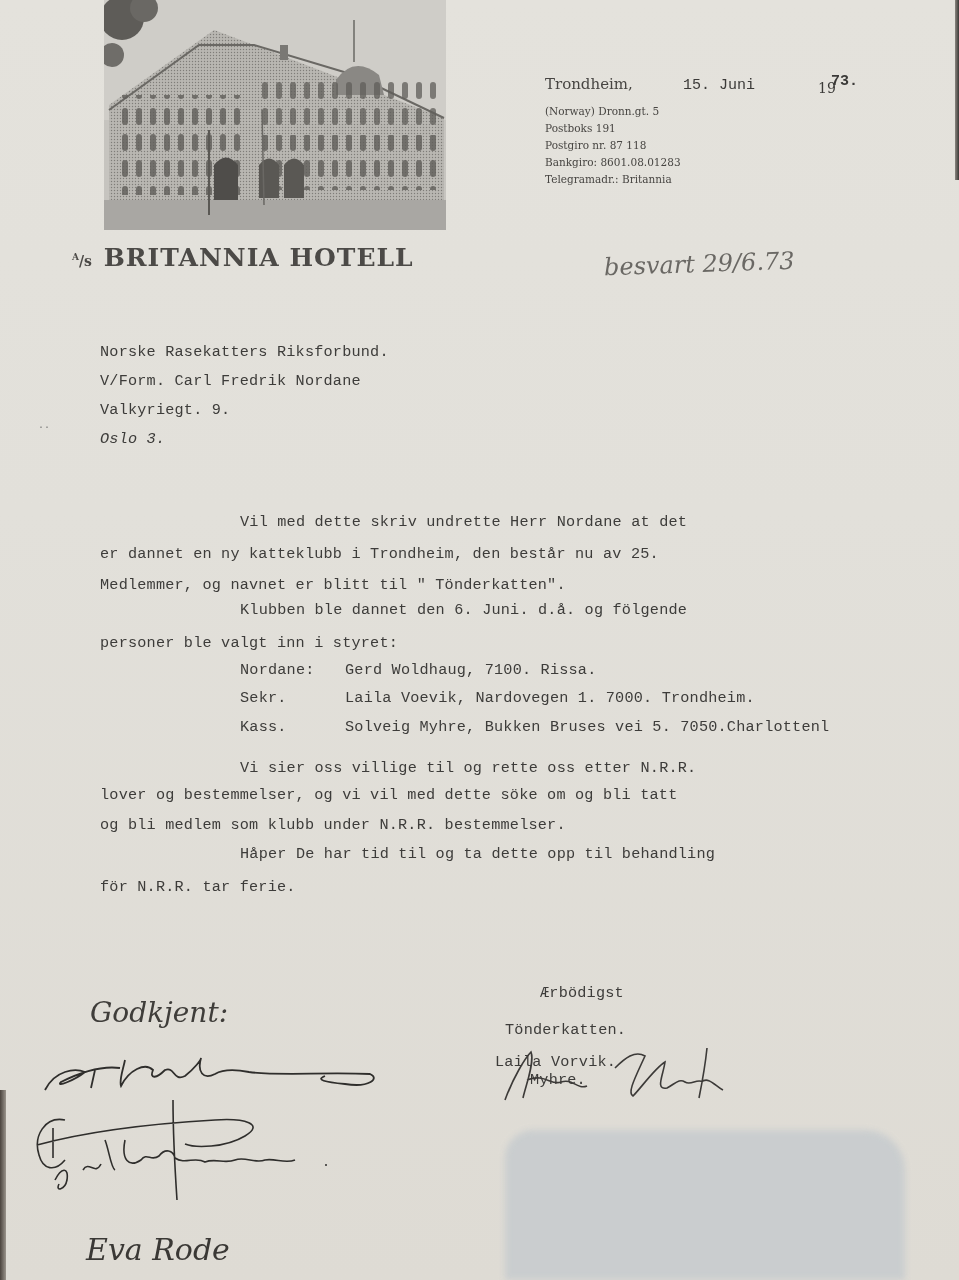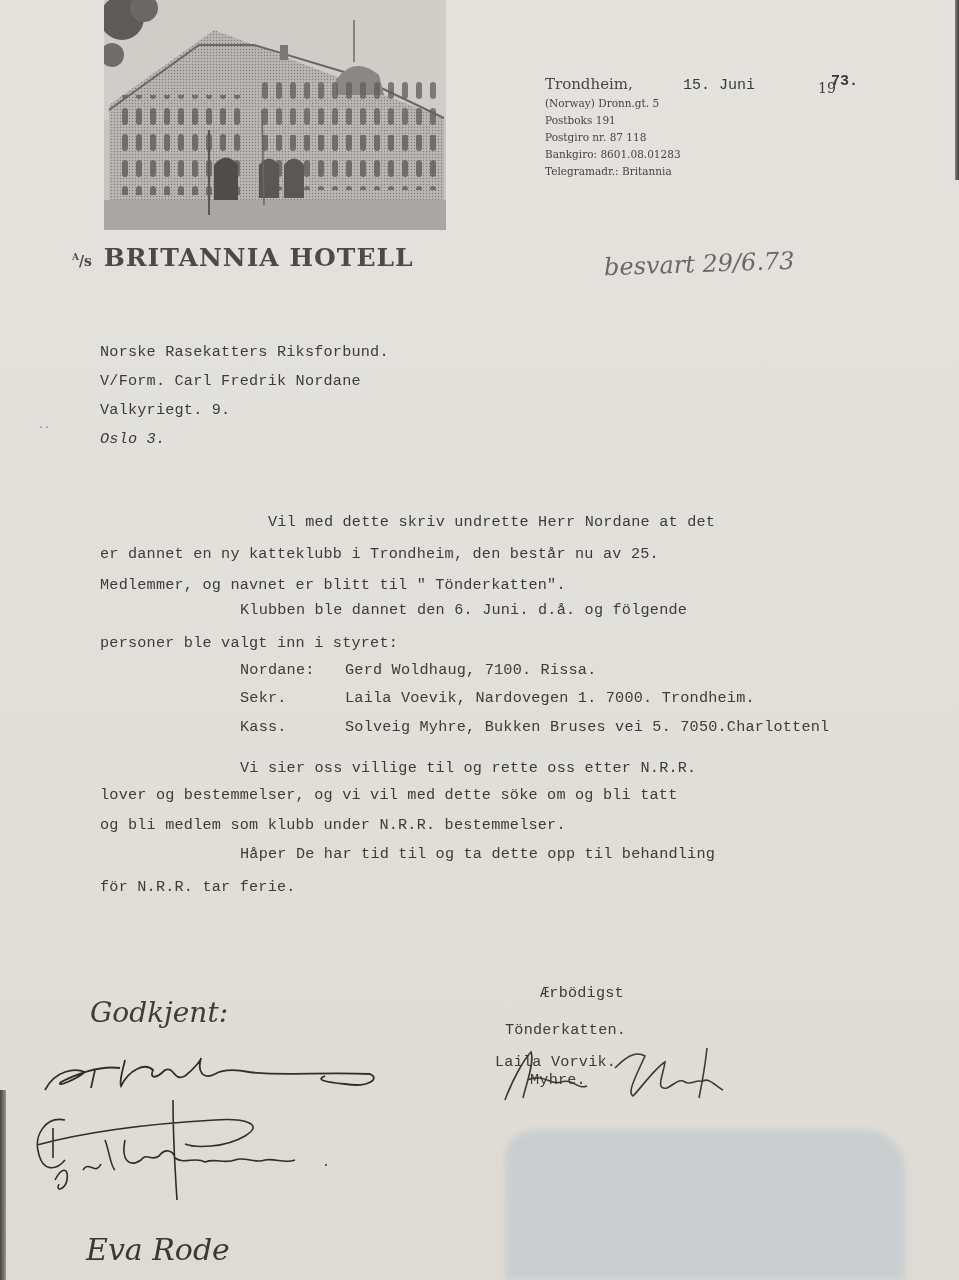--- a/index.html
+++ b/index.html
@@ -44,21 +44,21 @@
   .sender .date {
     position: absolute; left: 138px; top: 2px; white-space: nowrap;
     font-family: "Liberation Mono", monospace; font-size: 15px; color: #3b3a38;
   }
   .sender .date .yr1 { position: absolute; left: 135px; top: 3px; font-family: "DejaVu Serif", serif; font-size: 14px; }
   .sender .date .yr2 { position: absolute; left: 148px; top: -4px; font-weight: bold; }
   .sender .line {
     font-family: "DejaVu Serif", "Liberation Serif", serif; font-size: 10.5px;
     line-height: 17px; white-space: nowrap;
   }
-  .sender .lines { margin-top: 2px; }
+  .sender .lines { margin-top: 10px; }
 
   .hand {
     font-family: "DejaVu Serif", "Liberation Serif", serif;
     font-style: italic; color: #55534f; position: absolute; white-space: nowrap;
   }
   .received { left: 604px; top: 250px; font-size: 24px; transform: rotate(-2deg); color: #6a6864; }
 
   .typed {
     position: absolute; font-family: "Liberation Mono", "DejaVu Sans Mono", monospace;
     font-size: 15.2px; color: #3d3c3a; white-space: nowrap; letter-spacing: 0.2px;
@@ -147,21 +147,21 @@
 
   <div class="hand received">besvart 29/6.73</div>
 
   <div class="dots">··</div>
 
   <div class="typed" style="left:100px; top:343px;">Norske Rasekatters Riksforbund.</div>
   <div class="typed" style="left:100px; top:372px;">V/Form. Carl Fredrik Nordane</div>
   <div class="typed" style="left:100px; top:401px;">Valkyriegt. 9.</div>
   <div class="typed" style="left:100px; top:430px;font-style:italic;">Oslo 3.</div>
 
-  <div class="typed" style="left:240px; top:513px;margin-left:28px;">Vil med dette skriv undrette Herr Nordane at det</div>
+  <div class="typed" style="left:240px; top:513px;">Vil med dette skriv undrette Herr Nordane at det</div>
   <div class="typed" style="left:100px; top:545px;">er dannet en ny katteklubb i Trondheim, den består nu av 25.</div>
   <div class="typed" style="left:100px; top:576px;">Medlemmer, og navnet er blitt til " Tönderkatten".</div>
   <div class="typed" style="left:240px; top:601px;">Klubben ble dannet den  6. Juni. d.å. og fölgende</div>
   <div class="typed" style="left:100px; top:634px;">personer ble valgt inn i styret:</div>
 
   <div class="typed" style="left:240px; top:661px;">Nordane:</div>
   <div class="typed" style="left:345px; top:661px;">Gerd Woldhaug, 7100. Rissa.</div>
   <div class="typed" style="left:240px; top:689px;">Sekr.</div>
   <div class="typed" style="left:345px; top:689px;">Laila Voevik, Nardovegen 1. 7000. Trondheim.</div>
   <div class="typed" style="left:240px; top:718px;">Kass.</div>

